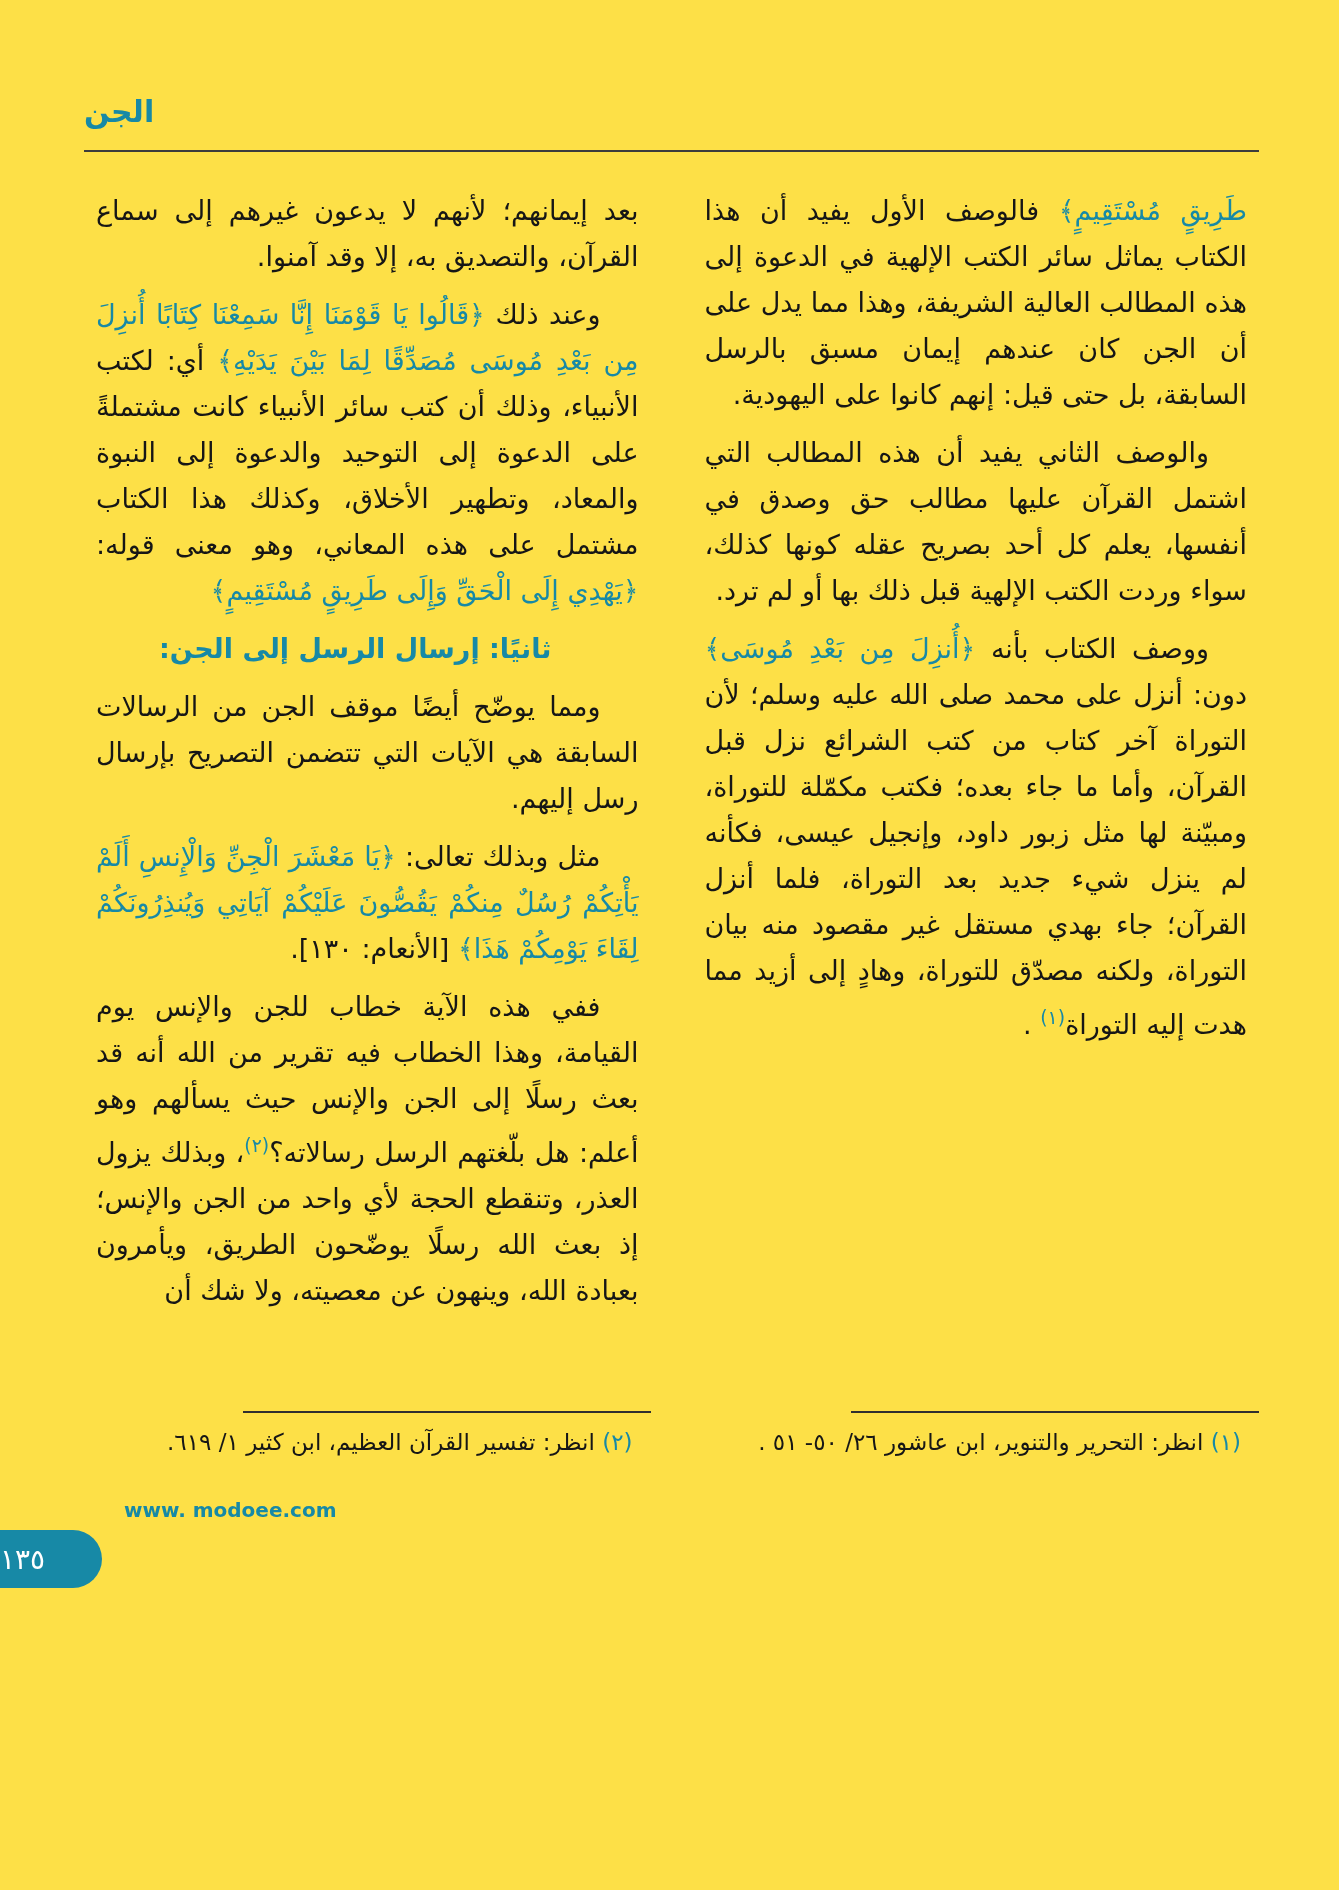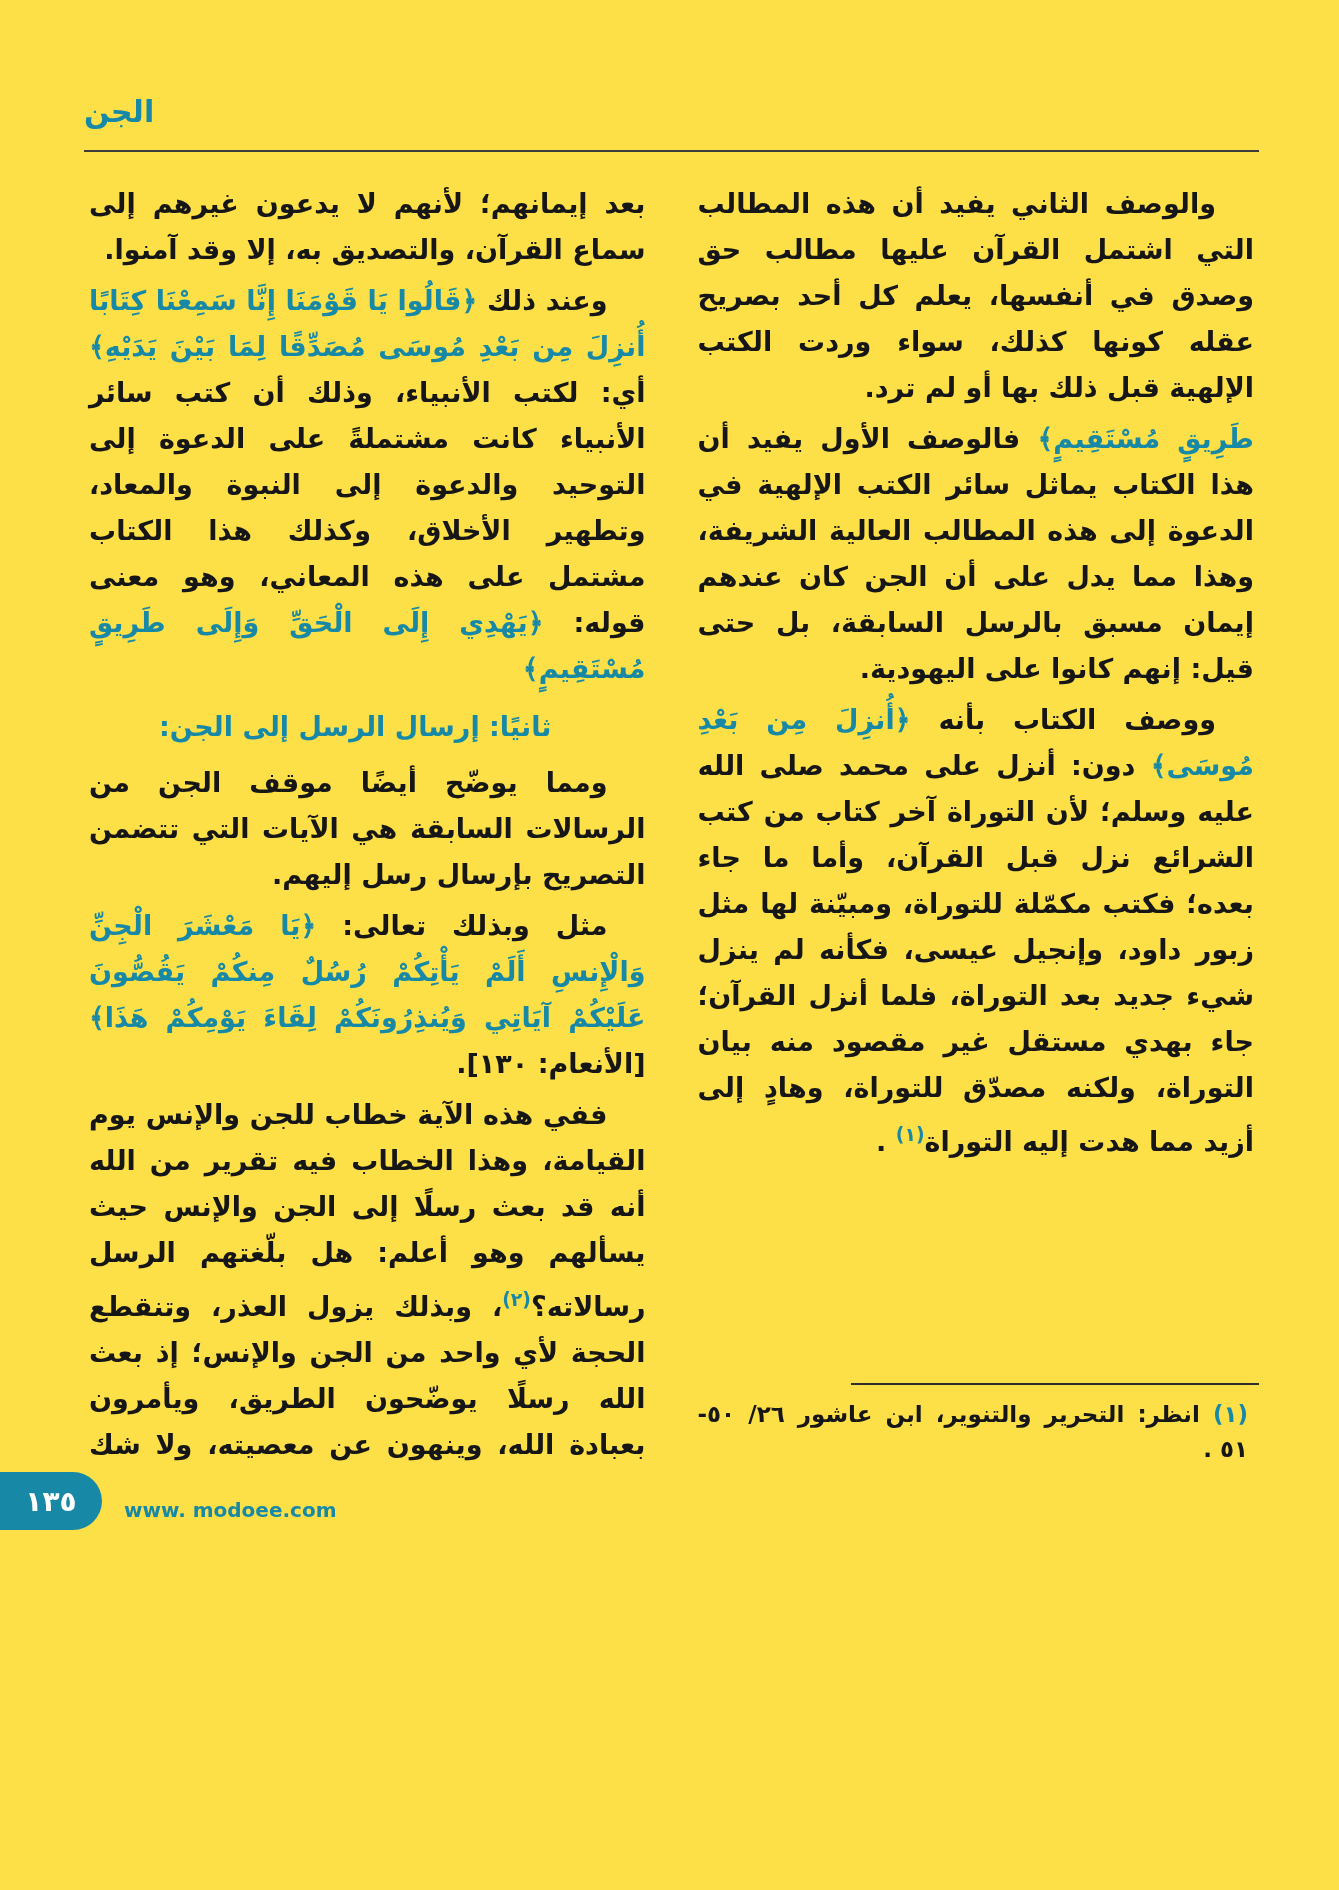--- a/index.html
+++ b/index.html
@@ -46,21 +46,21 @@
     display: flex;
     flex-direction: column;
     overflow: hidden;
   }
   .col-body {
     font-size: 27px;
     line-height: 46px;
     text-align: justify;
     color: #161616;
   }
-  .para { margin: 5px; font-weight: bold; }
+  .para { margin: 12px; }
   .para.indent { text-indent: 38px; }
   .para.heading {
     color: var(--accent, #1789a6);
     font-weight: bold;
     margin: 12px 0 10px;
     text-indent: 24px;
     text-align: center;
   }
   .run-quran { color: var(--accent, #1789a6); }
   .run-ref {
@@ -79,31 +79,31 @@
   .footnote-text {
     font-size: 23px;
     line-height: 35px;
     text-align: justify;
     color: #161616;
     padding-right: 6px;
   }
   .page-badge {
     position: absolute;
     left: 0;
-    top: 1472px;
+    top: 1530px;
     width: 102px;
     height: 58px;
     background: var(--accent, #1789a6);
     border-radius: 0 29px 29px 0;
     display: flex;
     align-items: center;
-    justify-content: center;
+    justify-content: flex-end;
     color: #ffffff;
     font-size: 28px;
-    font-weight: bold;
+    font-weight: normal;
   }
   .website {
     position: absolute;
     left: 124px;
     top: 1498px;
     color: var(--accent, #1789a6);
     font-size: 20px;
     font-weight: bold;
     direction: ltr;
   }
@@ -113,22 +113,22 @@
 
 <div class="page">
 
   <div class="header-title">الجن</div>
   <div class="header-rule"></div>
 
   <div class="columns">
 
     <div class="column">
       <div class="col-body">
+          <p class="para"><span class="run-quran">طَرِيقٍ مُسْتَقِيمٍ﴾</span><span class="run-normal"> فالوصف الأول يفيد أن هذا الكتاب يماثل سائر الكتب الإلهية في الدعوة إلى هذه المطالب العالية الشريفة، وهذا مما يدل على أن الجن كان عندهم إيمان مسبق بالرسل السابقة، بل حتى قيل: إنهم كانوا على اليهودية.</span></p>
           <p class="para indent"><span class="run-normal">والوصف الثاني يفيد أن هذه المطالب التي اشتمل القرآن عليها مطالب حق وصدق في أنفسها، يعلم كل أحد بصريح عقله كونها كذلك، سواء وردت الكتب الإلهية قبل ذلك بها أو لم ترد.</span></p>
-          <p class="para"><span class="run-quran">طَرِيقٍ مُسْتَقِيمٍ﴾</span><span class="run-normal"> فالوصف الأول يفيد أن هذا الكتاب يماثل سائر الكتب الإلهية في الدعوة إلى هذه المطالب العالية الشريفة، وهذا مما يدل على أن الجن كان عندهم إيمان مسبق بالرسل السابقة، بل حتى قيل: إنهم كانوا على اليهودية.</span></p>
           <p class="para indent"><span class="run-normal">ووصف الكتاب بأنه </span><span class="run-quran">﴿أُنزِلَ مِن بَعْدِ مُوسَى﴾</span><span class="run-normal"> دون: أنزل على محمد صلى الله عليه وسلم؛ لأن التوراة آخر كتاب من كتب الشرائع نزل قبل القرآن، وأما ما جاء بعده؛ فكتب مكمّلة للتوراة، ومبيّنة لها مثل زبور داود، وإنجيل عيسى، فكأنه لم ينزل شيء جديد بعد التوراة، فلما أنزل القرآن؛ جاء بهدي مستقل غير مقصود منه بيان التوراة، ولكنه مصدّق للتوراة، وهادٍ إلى أزيد مما هدت إليه التوراة</span><span class="run-ref">(١)</span><span class="run-normal"> .</span></p>
         </div>
       <div class="footnote">
         <div class="footnote-rule"></div>
         <div class="footnote-text">
             <p class="para"><span class="run-fnnum">(١)</span><span class="run-normal"> انظر: التحرير والتنوير، ابن عاشور ٢٦/ ٥٠- ٥١ .</span></p>
           </div>
       </div>
     </div>
 

